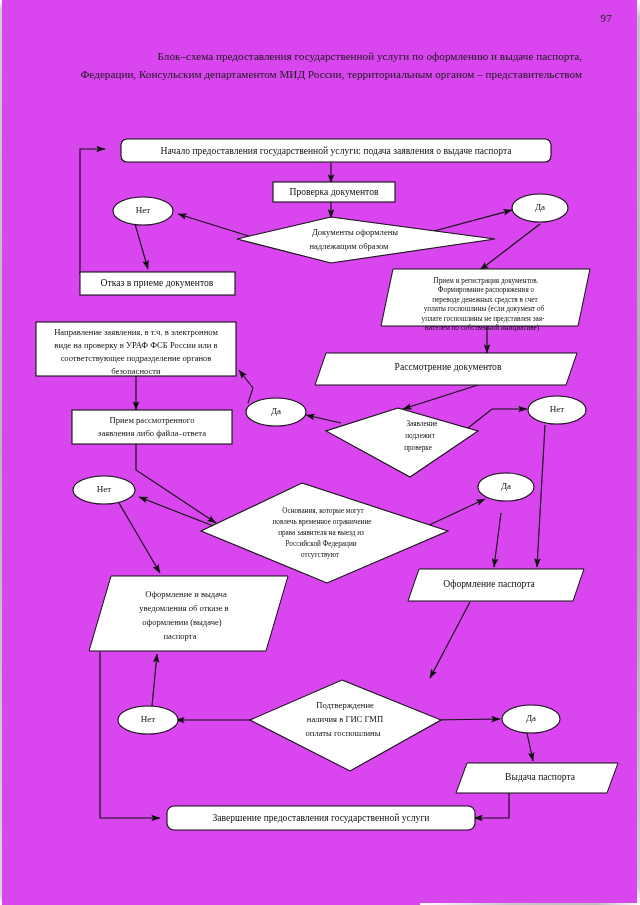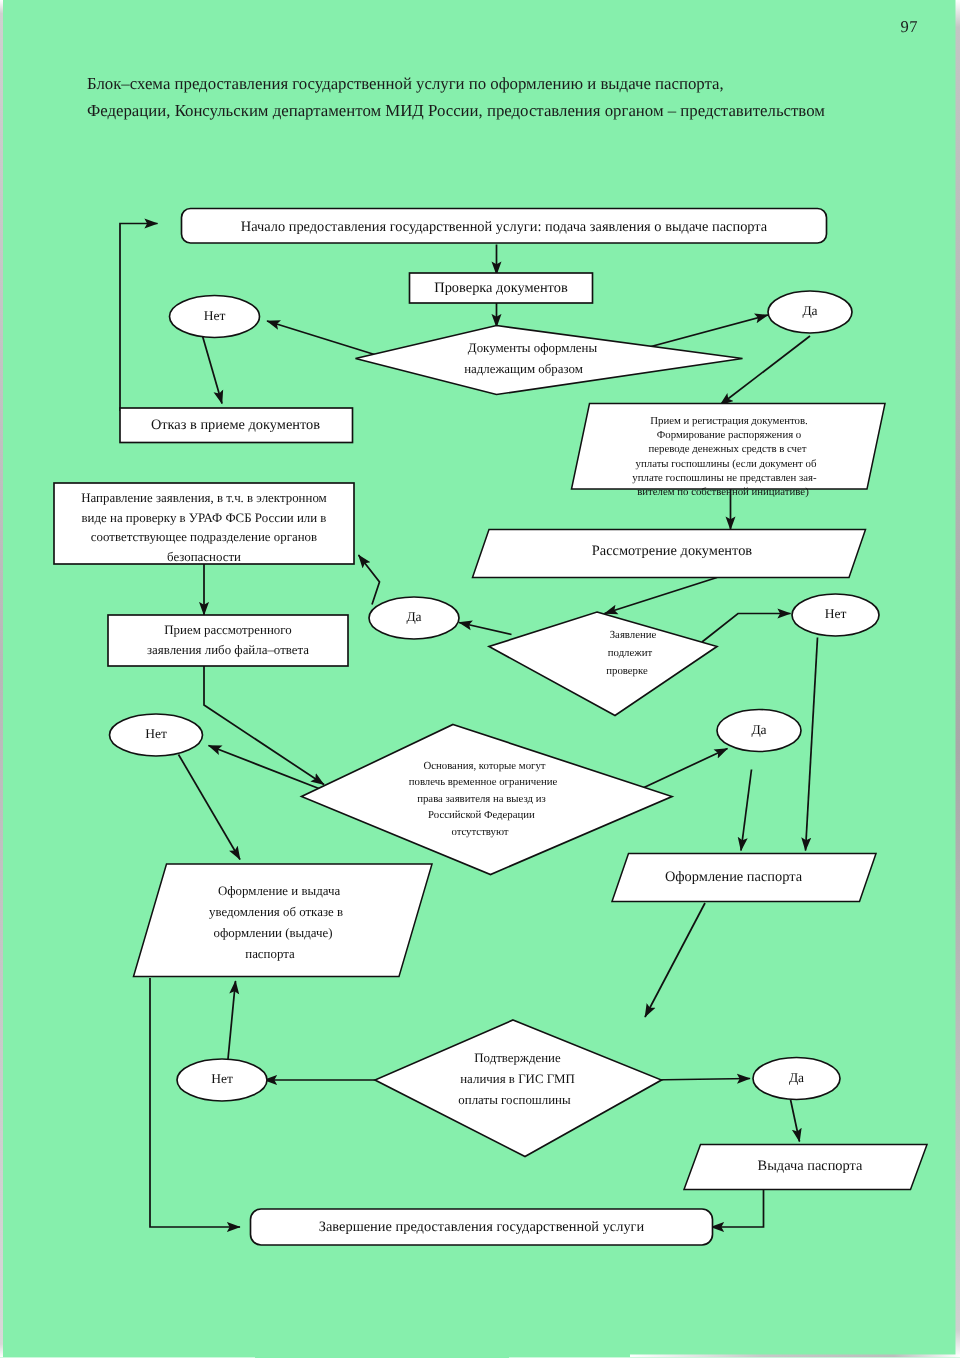--- a/index.html
+++ b/index.html
@@ -10,21 +10,21 @@
   }
   body {
     font-family: "Liberation Serif", serif;
     color: #1a1a1a;
   }
   #page {
     position: relative;
     width: 640px;
     height: 905px;
     overflow: hidden;
-    background: #86efac;
+    background: #d946ef;
   }
   
   .scan-edge-left {
     position: absolute;
     left: 0;
     top: 0;
     width: 2px;
     height: 905px;
     background: linear-gradient(to bottom, #ffffff 0%, #cfcfcf 1%, #b8b8b8 50%, #d8d8d8 99%, #ffffff 100%);
   }
@@ -52,21 +52,21 @@
     text-align: right;
     font-size: 11px;
     font-family: "Liberation Serif", serif;
     letter-spacing: 0.3px;
   }
   #doc-title {
     position: absolute;
     top: 48px;
     left: 58px;
     width: 524px;
-    text-align: left;
+    text-align: right;
     font-size: 11.2px;
     line-height: 17.5px;
     font-family: "Liberation Serif", serif;
   }
   #doc-title div { white-space: nowrap; }
   #flow {
     position: absolute;
     top: 0;
     left: 0;
   }
@@ -89,21 +89,21 @@
 <div id="page">
 
   <div class="scan-edge-left"></div>
   <div class="scan-edge-right"></div>
   <div class="scan-edge-bottom"></div>
 
   <div id="page-number">97</div>
 
   <div id="doc-title">
     <div>Блок–схема предоставления государственной услуги по оформлению и выдаче паспорта,</div>
-    <div>Федерации, Консульским департаментом МИД России, предоставления органом – представительством</div>
+    <div>Федерации, Консульским департаментом МИД России, территориальным органом – представительством</div>
   </div>
 
   <svg id="flow" width="640" height="905" viewBox="0 0 640 905">
     <defs>
       <marker id="arrow" markerWidth="9" markerHeight="9" refX="7.6" refY="3.1" orient="auto" markerUnits="strokeWidth">
         <path d="M0,0.2 L8,3.1 L0,6 L1.6,3.1 z" fill="#111111"></path>
       </marker>
     </defs>
 
     <g>

